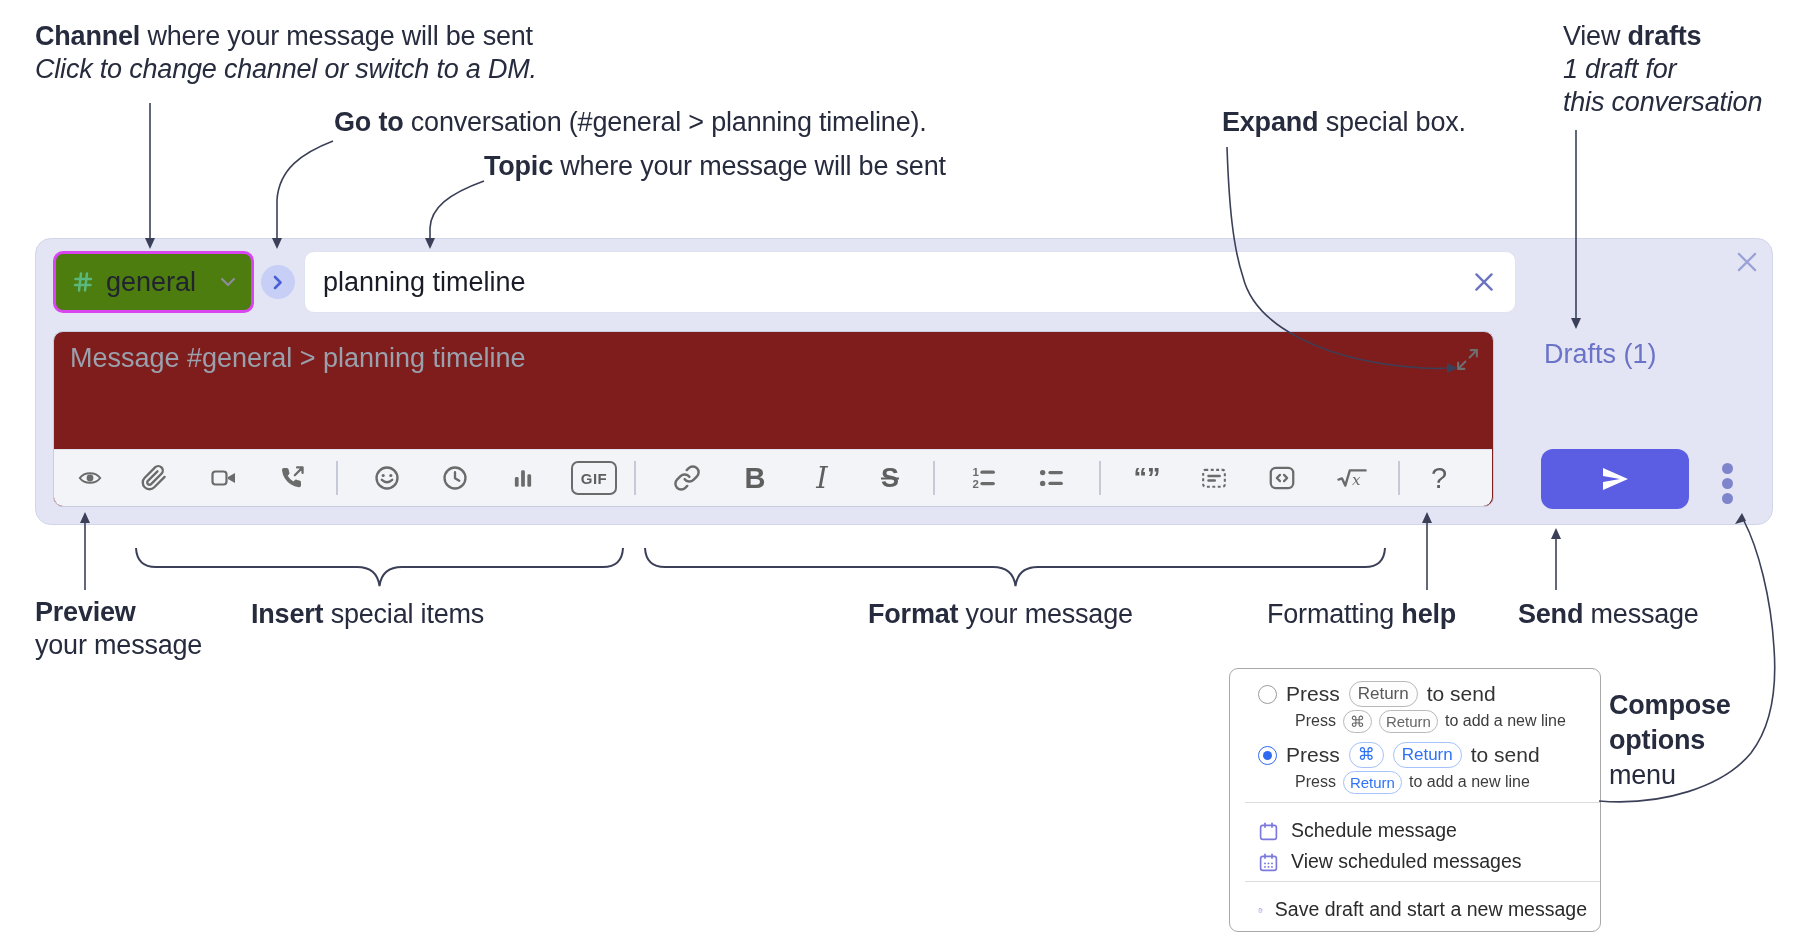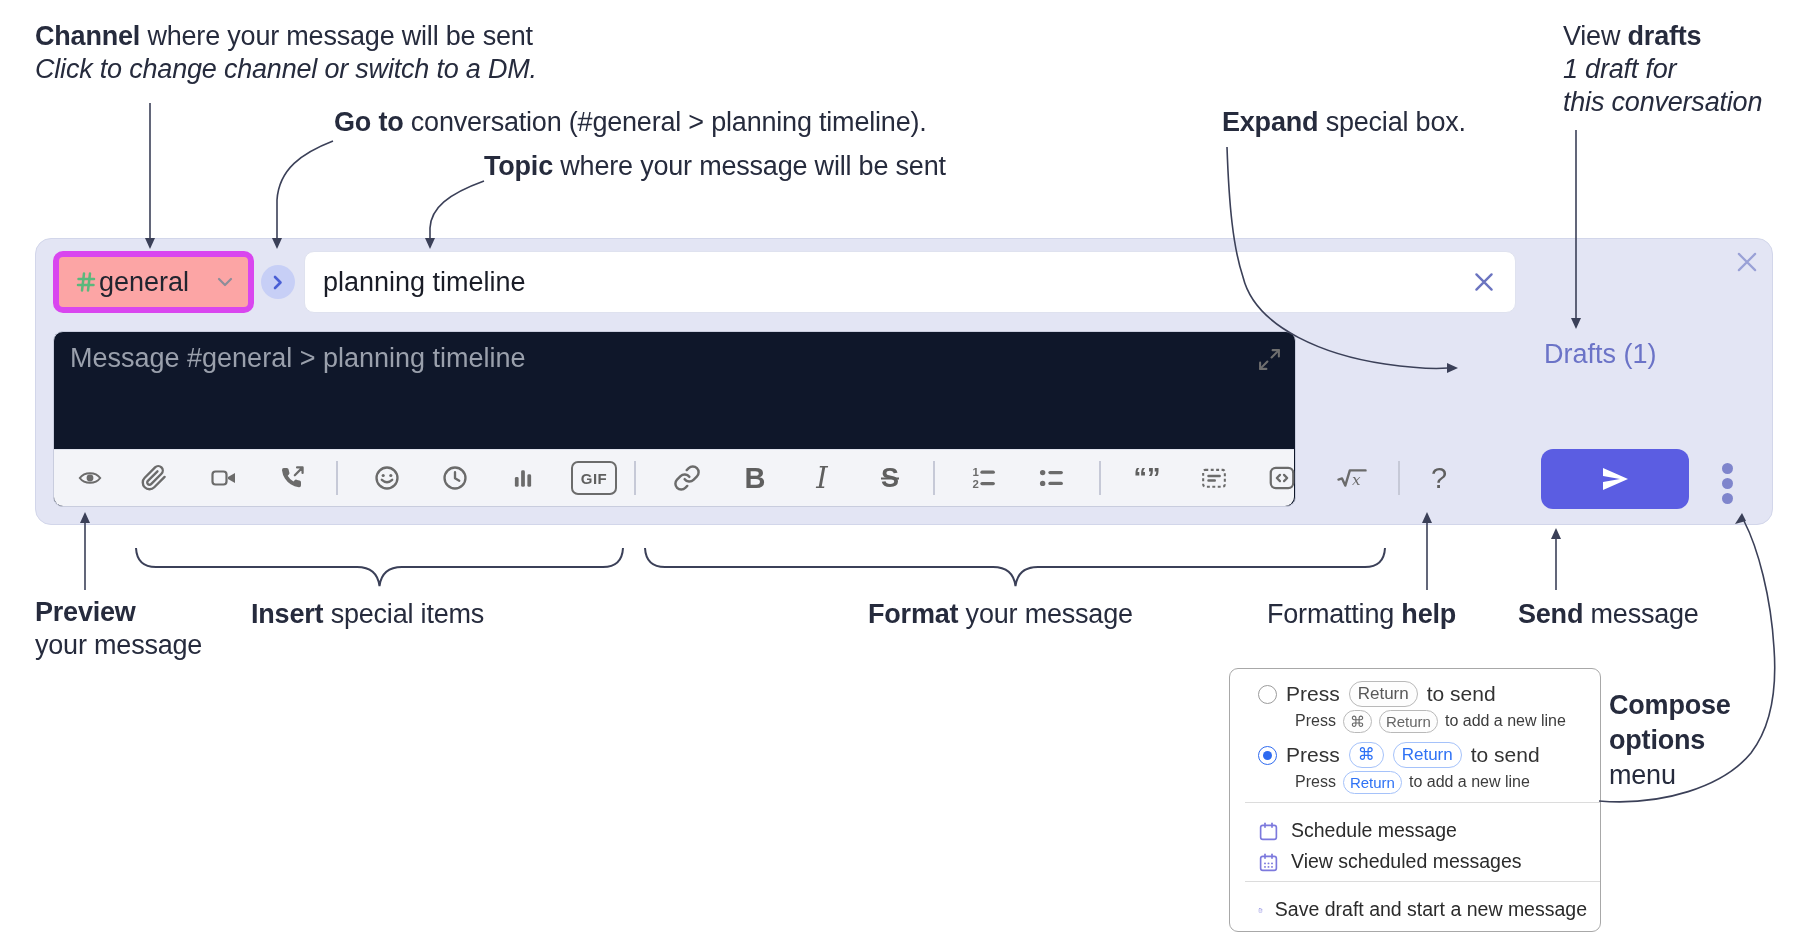--- a/index.html
+++ b/index.html
@@ -7,31 +7,31 @@
           font-family:"Liberation Sans",sans-serif;color:#262b3d;}
   .ann{position:absolute;font-size:27px;line-height:33px;color:#262b3d;white-space:nowrap;letter-spacing:-0.2px;}
   .ann .b{font-weight:700;}
   .ann .it{font-style:italic;}
   svg{display:block;}
   #overlay{position:absolute;left:0;top:0;pointer-events:none;z-index:30;}
 
   
   #compose{position:absolute;left:35px;top:238px;width:1738px;height:287px;background:#e3e5f4;
            border:1px solid #d2d6ea;border-radius:16px;box-sizing:border-box;z-index:10;}
-  .chanbtn{position:absolute;left:17px;top:12px;width:201px;height:62px;background:#fca5a5;border:6px solid #d946ef;
-           border-radius:10px;display:flex;align-items:center;gap:1px;padding:0 15px;box-sizing:border-box;cursor:pointer;}
+  .chanbtn{position:absolute;left:17px;top:12px;width:201px;height:62px;background:#4d7c0f;border:3px solid #d946ef;
+           border-radius:10px;display:flex;align-items:center;gap:11px;padding:0 15px;box-sizing:border-box;cursor:pointer;}
   .chanbtn .cname{font-size:27px;color:#21242f;font-weight:500;flex:1;}
   .gocircle{position:absolute;left:225px;top:26px;width:34px;height:34px;border-radius:50%;background:#c7cff6;
             display:flex;align-items:center;justify-content:center;cursor:pointer;}
   .topicinput{position:absolute;left:268px;top:12px;width:1212px;height:62px;background:#fff;border:1px solid #dfe2ef;
               border-radius:10px;box-sizing:border-box;display:flex;align-items:center;padding:0 18px;}
   .topicinput .tval{font-size:27px;color:#191c26;flex:1;}
   .clearx{width:26px;height:26px;cursor:pointer;}
   .closex{position:absolute;right:12px;top:10px;width:26px;height:26px;cursor:pointer;}
-  .msgbox{position:absolute;left:17px;top:92px;width:1243px;height:176px;background:#0f172a;
+  .msgbox{position:absolute;left:17px;top:92px;width:1441px;height:176px;background:#7f1d1d;
           border:1px solid #c9cdde;border-radius:10px;box-sizing:border-box;}
   .placeholder{position:absolute;left:16px;top:11px;font-size:27px;color:#9aa0ac;}
   .expandico{position:absolute;right:13px;top:15px;width:25px;height:25px;cursor:pointer;}
   .toolbar{position:absolute;left:0;right:1px;bottom:0;height:56px;background:#f3f4f8;border-top:1px solid #e1e4ee;
            border-radius:0 0 9px 9px;}
   .ticon{position:absolute;top:50%;transform:translate(-50%,-50%);cursor:pointer;display:flex;align-items:center;justify-content:center;}
   .tdiv{position:absolute;top:50%;transform:translate(-50%,-50%);width:2px;height:34px;background:#c6c9d7;}
   .tletter{font-size:29px;color:#5f5f5f;}
   .tB{font-weight:700;}
   .tI{font-style:italic;font-family:"DejaVu Serif",serif;}

